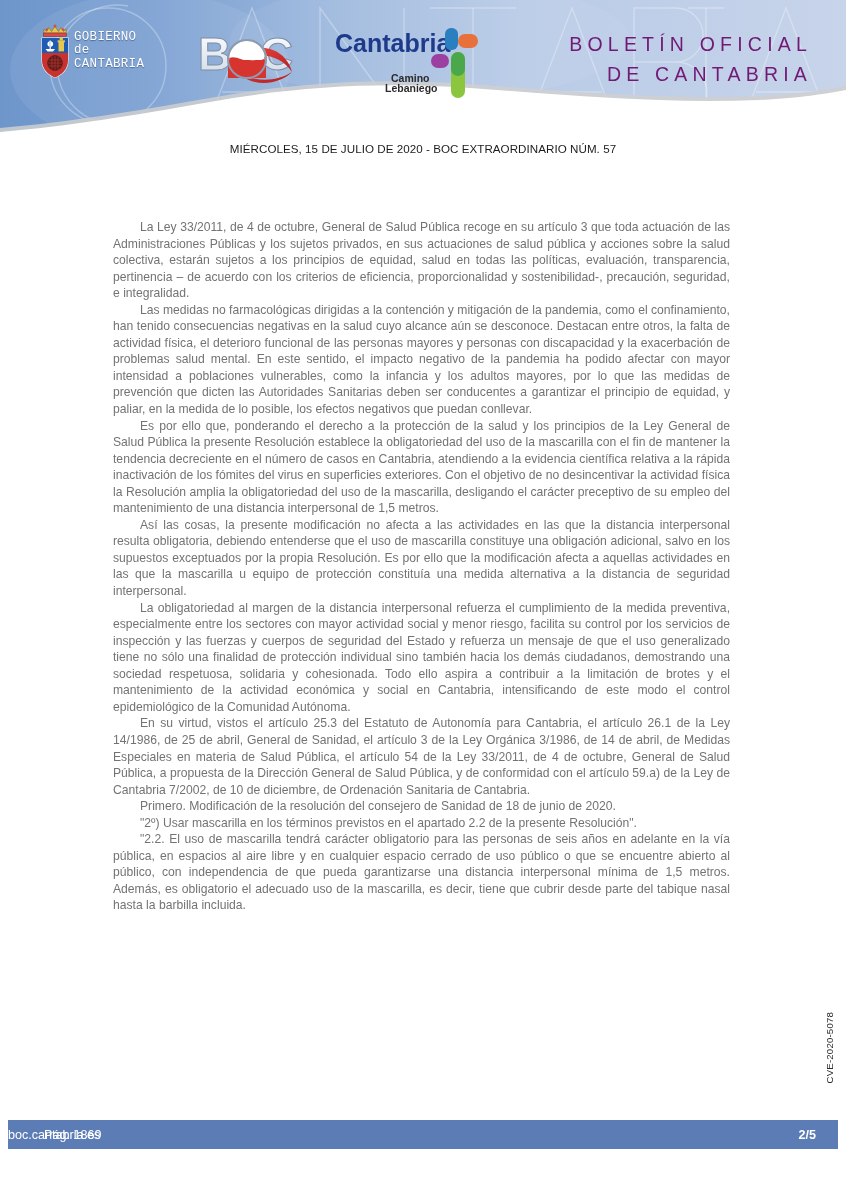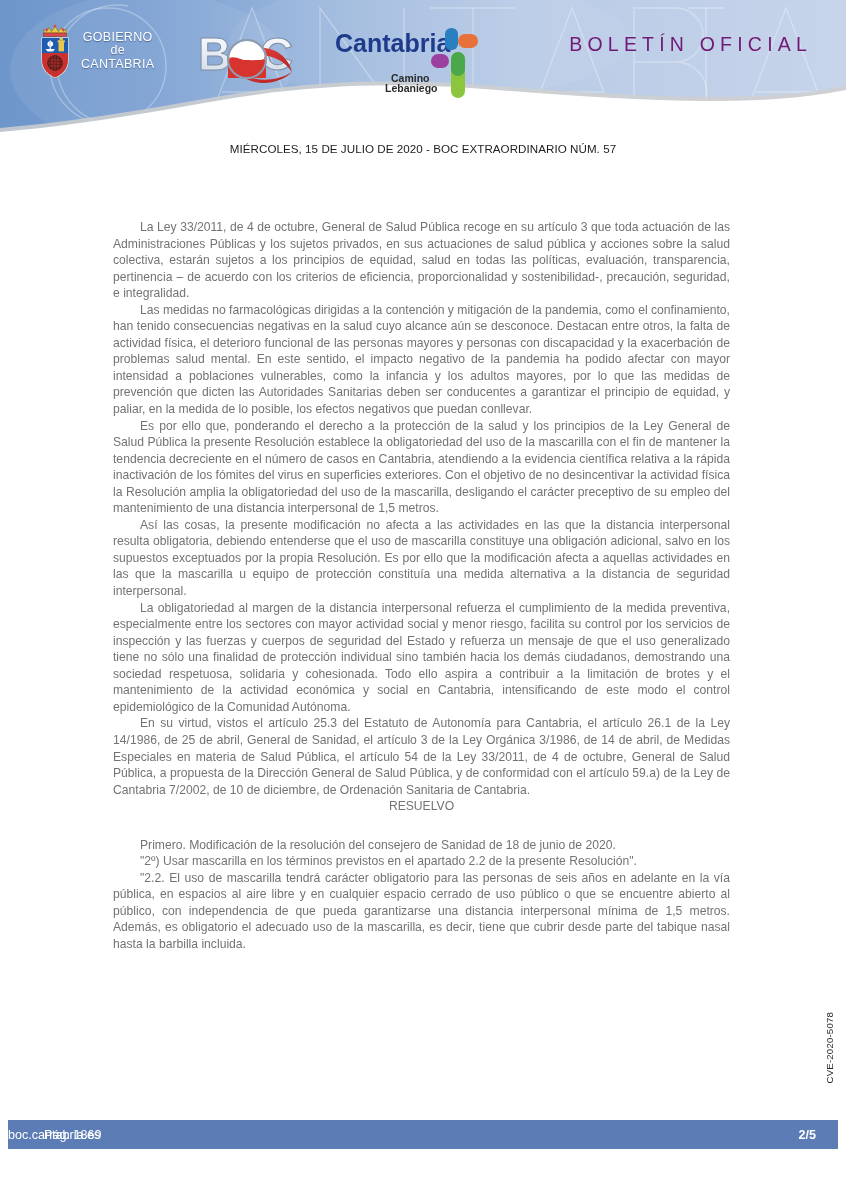--- a/index.html
+++ b/index.html
@@ -38,26 +38,24 @@
 
   
   .gob-block {
     position: absolute;
     left: 36px; top: 22px;
     display: flex;
     align-items: center;
   }
   .gob-shield { width: 38px; height: 58px; }
   .gob-text {
-    margin-left: 7px;
-    font-family: Liberation Sans, sans-serif;
+    font-family: Liberation Mono, monospace;
     color: #ffffff;
     line-height: 1.06;
     text-shadow: 0 1px 1px rgba(20,40,80,.45);
-    text-align: center;
   }
   .gob-text .l1 { font-size: 12.5px; letter-spacing: .3px; }
   .gob-text .l2 { font-size: 12.5px; letter-spacing: .3px; }
   .gob-text .l3 { font-size: 12.5px; letter-spacing: .3px; }
 
   
   .boc-logo {
     position: absolute;
     left: 196px; top: 26px;
     width: 124px; height: 68px;
@@ -293,35 +291,35 @@
         <rect x="110" y="2" width="13" height="22" rx="6" fill="#2a7fc1"></rect>
         <rect x="123" y="8" width="20" height="14" rx="7" fill="#e8703a"></rect>
         <rect x="96" y="28" width="18" height="14" rx="7" fill="#9b3fa0"></rect>
         <rect x="116" y="26" width="14" height="46" rx="7" fill="#8cc63f"></rect>
         <rect x="116" y="26" width="14" height="24" rx="7" fill="#4aa84a"></rect>
       </g>
     </svg>
 
     <div class="boc-title">
       <div>BOLETÍN OFICIAL</div>
+      <div>DE CANTABRIA</div>
     </div>
   </div>
 </div>
 
 <div class="dateline">MIÉRCOLES, 15 DE JULIO DE 2020 - BOC EXTRAORDINARIO NÚM. 57</div>
 
 <div class="content">
   <p class="p">La Ley 33/2011, de 4 de octubre, General de Salud Pública recoge en su artículo 3 que toda actuación de las Administraciones Públicas y los sujetos privados, en sus actuaciones de salud pública y acciones sobre la salud colectiva, estarán sujetos a los principios de equidad, salud en todas las políticas, evaluación, transparencia, pertinencia – de acuerdo con los criterios de eficiencia, proporcionalidad y sostenibilidad-, precaución, seguridad, e integralidad.</p>
   <p class="p">Las medidas no farmacológicas dirigidas a la contención y mitigación de la pandemia, como el confinamiento, han tenido consecuencias negativas en la salud cuyo alcance aún se desconoce. Destacan entre otros, la falta de actividad física, el deterioro funcional de las personas mayores y personas con discapacidad y la exacerbación de problemas salud mental. En este sentido, el impacto negativo de la pandemia ha podido afectar con mayor intensidad a poblaciones vulnerables, como la infancia y los adultos mayores, por lo que las medidas de prevención que dicten las Autoridades Sanitarias deben ser conducentes a garantizar el principio de equidad, y paliar, en la medida de lo posible, los efectos negativos que puedan conllevar.</p>
   <p class="p">Es por ello que, ponderando el derecho a la protección de la salud y los principios de la Ley General de Salud Pública la presente Resolución establece la obligatoriedad del uso de la mascarilla con el fin de mantener la tendencia decreciente en el número de casos en Cantabria, atendiendo a la evidencia científica relativa a la rápida inactivación de los fómites del virus en superficies exteriores. Con el objetivo de no desincentivar la actividad física la Resolución amplia la obligatoriedad del uso de la mascarilla, desligando el carácter preceptivo de su empleo del mantenimiento de una distancia interpersonal de 1,5 metros.</p>
   <p class="p">Así las cosas, la presente modificación no afecta a las actividades en las que la distancia interpersonal resulta obligatoria, debiendo entenderse que el uso de mascarilla constituye una obligación adicional, salvo en los supuestos exceptuados por la propia Resolución. Es por ello que la modificación afecta a aquellas actividades en las que la mascarilla u equipo de protección constituía una medida alternativa a la distancia de seguridad interpersonal.</p>
   <p class="p">La obligatoriedad al margen de la distancia interpersonal refuerza el cumplimiento de la medida preventiva, especialmente entre los sectores con mayor actividad social y menor riesgo, facilita su control por los servicios de inspección y las fuerzas y cuerpos de seguridad del Estado y refuerza un mensaje de que el uso generalizado tiene no sólo una finalidad de protección individual sino también hacia los demás ciudadanos, demostrando una sociedad respetuosa, solidaria y cohesionada. Todo ello aspira a contribuir a la limitación de brotes y el mantenimiento de la actividad económica y social en Cantabria, intensificando de este modo el control epidemiológico de la Comunidad Autónoma.</p>
   <p class="p">En su virtud, vistos el artículo 25.3 del Estatuto de Autonomía para Cantabria, el artículo 26.1 de la Ley 14/1986, de 25 de abril, General de Sanidad, el artículo 3 de la Ley Orgánica 3/1986, de 14 de abril, de Medidas Especiales en materia de Salud Pública, el artículo 54 de la Ley 33/2011, de 4 de octubre, General de Salud Pública, a propuesta de la Dirección General de Salud Pública, y de conformidad con el artículo 59.a) de la Ley de Cantabria 7/2002, de 10 de diciembre, de Ordenación Sanitaria de Cantabria.</p>
 
-  <p class="p resuelvo">RESUELVO</p>
 
   <p class="p">Primero. Modificación de la resolución del consejero de Sanidad de 18 de junio de 2020.</p>
   <p class="p">"2º) Usar mascarilla en los términos previstos en el apartado 2.2 de la presente Resolución".</p>
   <p class="p">"2.2. El uso de mascarilla tendrá carácter obligatorio para las personas de seis años en adelante en la vía pública, en espacios al aire libre y en cualquier espacio cerrado de uso público o que se encuentre abierto al público, con independencia de que pueda garantizarse una distancia interpersonal mínima de 1,5 metros. Además, es obligatorio el adecuado uso de la mascarilla, es decir, tiene que cubrir desde parte del tabique nasal hasta la barbilla incluida.</p>
 </div>
 
 <div class="cve">CVE-2020-5078</div>
 
 <div class="footer">
   <span class="f-center">boc.cantabria.es</span>

